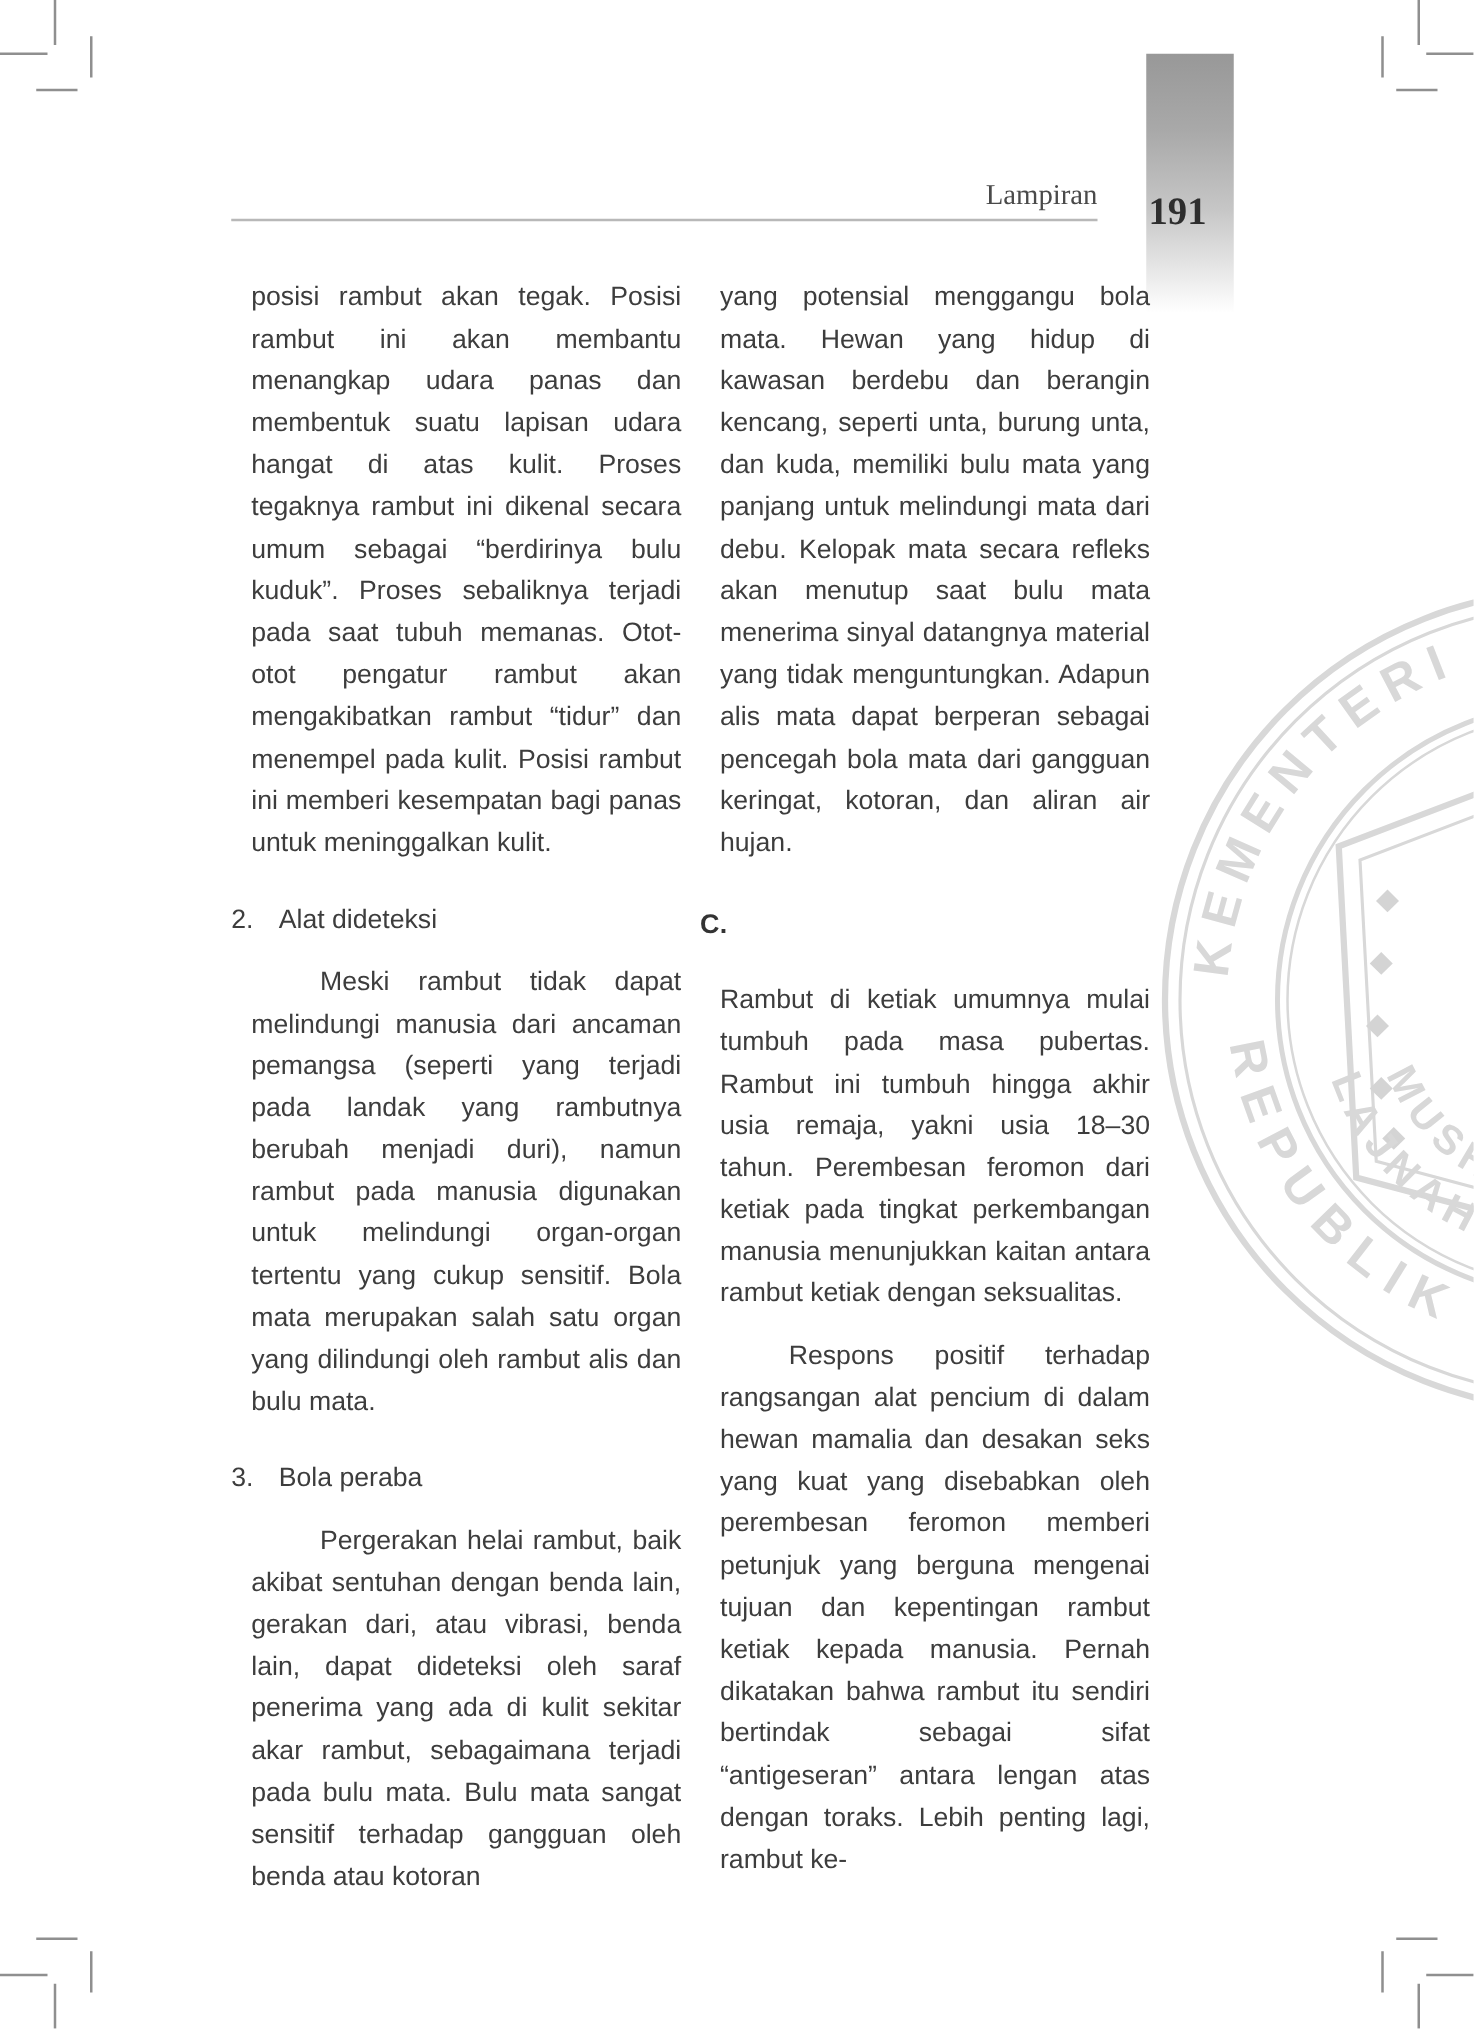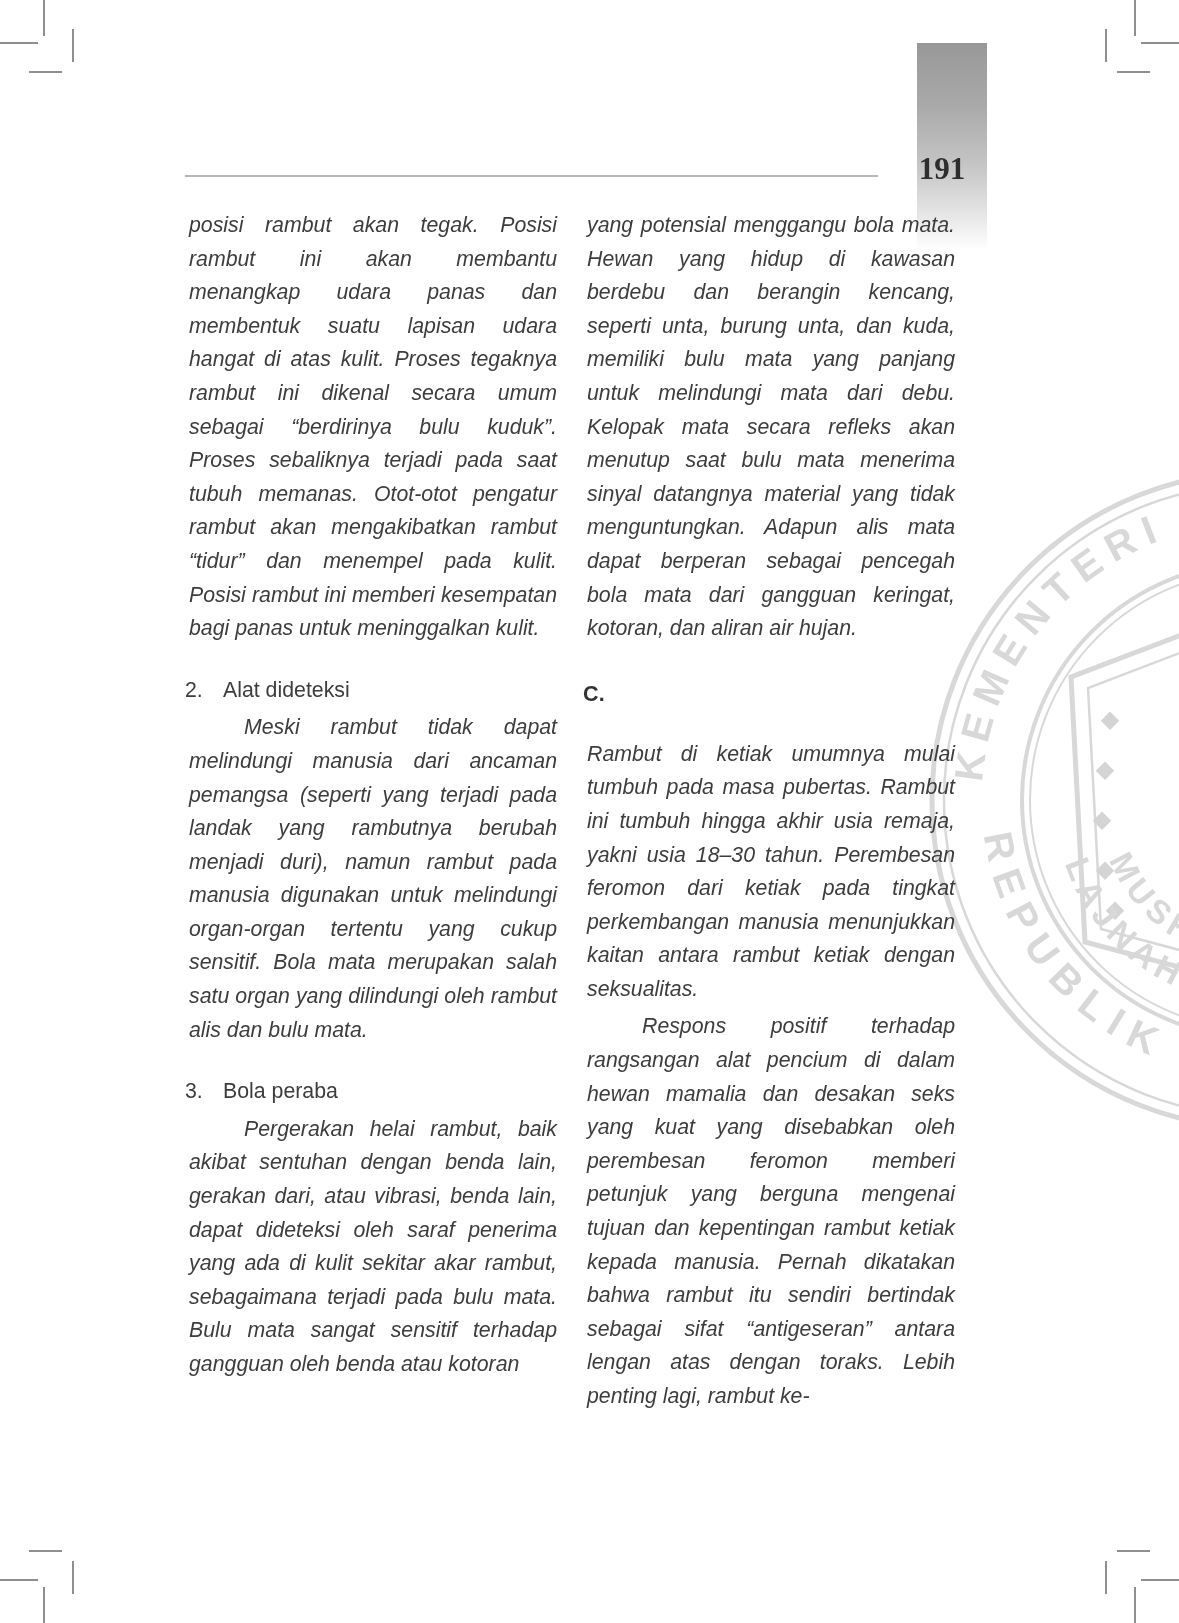--- a/index.html
+++ b/index.html
@@ -33,22 +33,22 @@
     font-family:"Liberation Serif", serif;
     font-weight:bold;font-size:31px;color:#2e2e2e;
   }
   
   .col{
     position:absolute;top:205px;width:376px;
     font-size:21.3px;line-height:33.6px;color:#3d3d3d;
     text-align:justify;
   }
   .col-left{left:185px;}
-  .col-right{left:583px;}
-  .para{margin:4px;font-style:italic;}
+  .col-right{left:560px;}
+  .para{margin:16px;}
   .indent{text-indent:55px;}
   .sec-head{display:flex;margin-top:28px;}
   .sec-num{width:38px;flex:none;}
   .c-head{
     display:flex;margin-top:30px;margin-bottom:26px;
     font-weight:bold;color:#333333;line-height:36px;font-size:21.5px;
     letter-spacing:0.3px;text-align:left;
   }
   .c-num{width:38px;flex:none;}
   
@@ -117,20 +117,21 @@
   <div class="cm" style="left:43px;top:1587px;width:2px;height:36px;"></div>
   <div class="cm" style="left:0;top:1579px;width:38px;height:2px;"></div>
   <div class="cm" style="left:72px;top:1561px;width:2px;height:33px;"></div>
   <div class="cm" style="left:29px;top:1550px;width:33px;height:2px;"></div>
 
   <div class="cm" style="left:1134px;top:1587px;width:2px;height:36px;"></div>
   <div class="cm" style="left:1141px;top:1579px;width:38px;height:2px;"></div>
   <div class="cm" style="left:1105px;top:1561px;width:2px;height:33px;"></div>
   <div class="cm" style="left:1117px;top:1550px;width:33px;height:2px;"></div>
 
+  <div class="header-label">Lampiran</div>
   <div class="header-rule"></div>
   <div class="page-bar">
     <div class="page-number">191</div>
   </div>
 
   <div class="col col-left">
     <p class="para">posisi rambut akan tegak. Posisi rambut ini akan membantu menangkap udara panas dan membentuk suatu lapisan udara hangat di atas kulit. Proses tegaknya rambut ini dikenal secara umum sebagai “berdirinya bulu kuduk”. Proses sebaliknya terjadi pada saat tubuh memanas. Otot-otot pengatur rambut akan mengakibatkan rambut “tidur” dan menempel pada kulit. Posisi rambut ini memberi kesempatan bagi panas untuk meninggalkan kulit.</p>
     <div class="sec-head">
       <span class="sec-num">2.</span>
       <span>Alat dideteksi</span>

